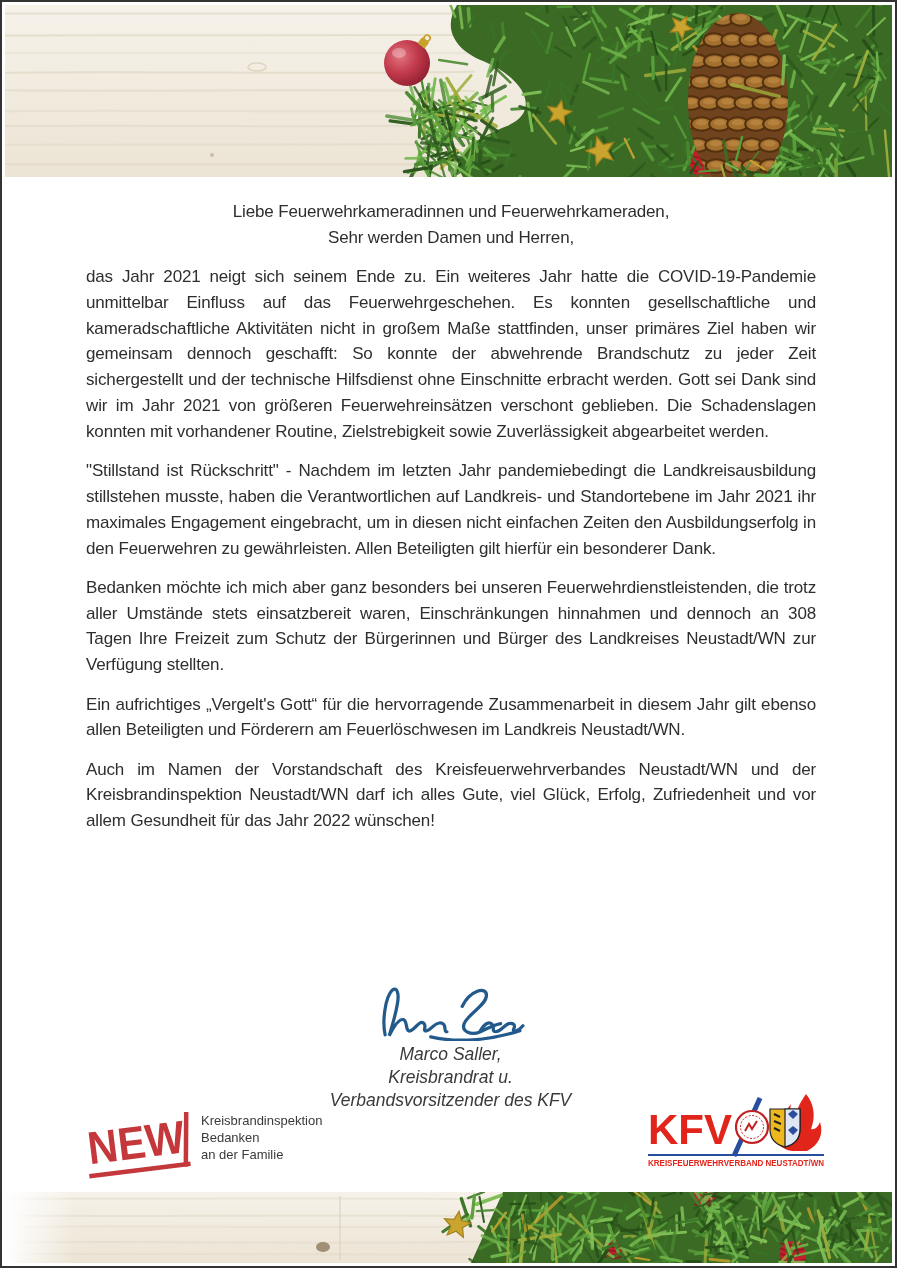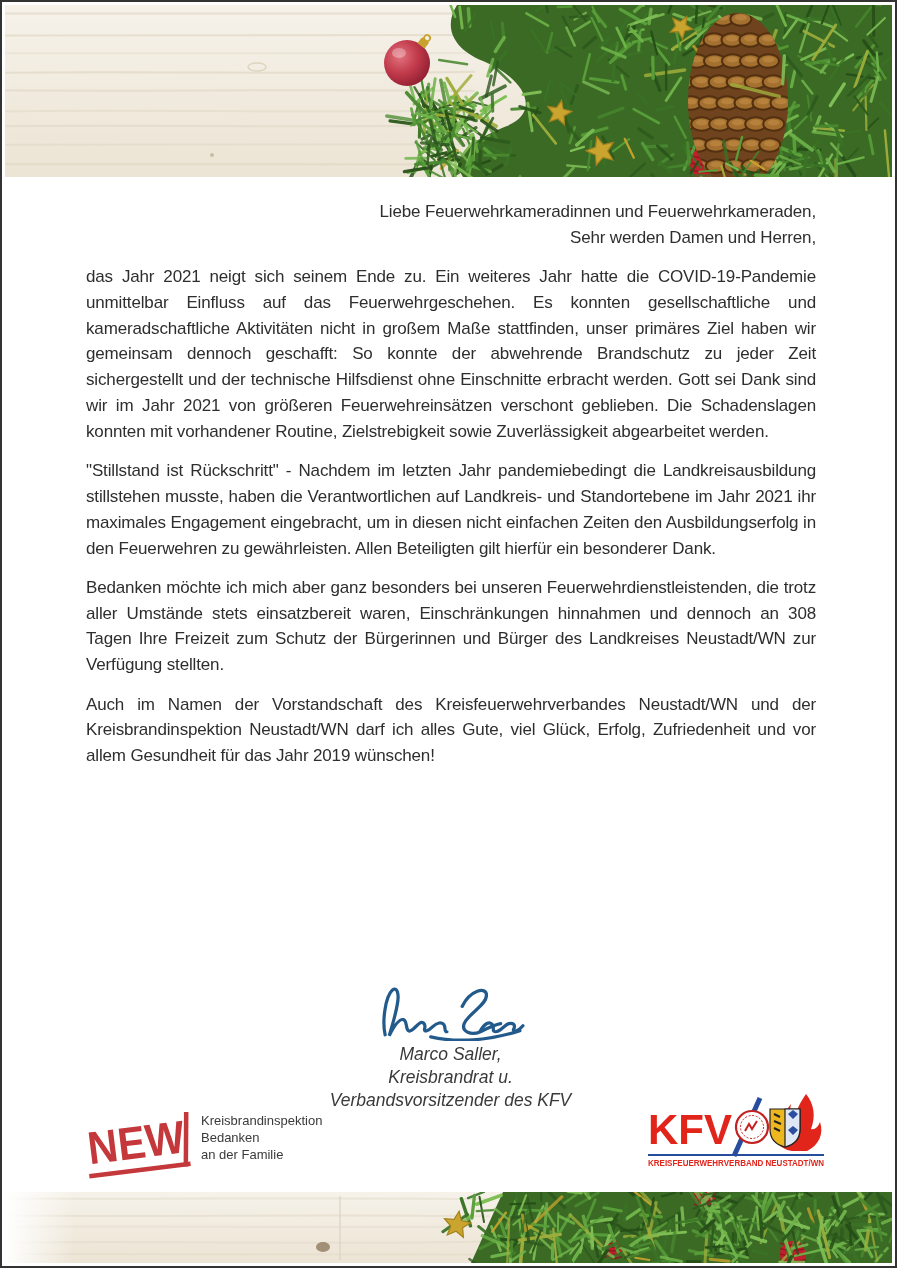--- a/index.html
+++ b/index.html
@@ -10,21 +10,21 @@
   }
   .photo{position:absolute;left:3px;width:887px;display:block;}
   .photo-header{top:3px;height:172px;}
   .photo-footer{bottom:3px;height:71px;}
   .letter{
     position:absolute;left:84px;width:730px;top:197px;
     color:#2e2e2e;font-size:17px;line-height:25.8px;letter-spacing:-0.15px;
     text-align:justify;hyphens:auto;-webkit-hyphens:auto;
   }
   .letter p{margin:0 0 13.5px 0;}
-  .salutation{text-align:right;margin:0 0 13.5px 0;}
+  .salutation{text-align:center;margin:0 0 13.5px 0;}
   .sig-block{position:absolute;left:0;width:897px;top:983px;text-align:center;}
   .sig-script{display:block;margin:0 auto;}
   .sig-lines{
     margin-top:2px;font-style:italic;color:#3a3a3a;
     font-size:17.5px;line-height:23px;
   }
   .new-logo{position:absolute;left:82px;top:1104px;}
   .new-caption{
     position:absolute;left:199px;top:1110px;color:#3a3a3a;
     font-size:13px;line-height:17px;
@@ -676,21 +676,22 @@
   </svg>
 
   <div class="letter">
     <p class="salutation">
       <span>Liebe Feuerwehrkameradinnen und Feuerwehrkameraden,</span><br>
       <span>Sehr werden Damen und Herren,</span>
     </p>
     <p>das Jahr 2021 neigt sich seinem Ende zu. Ein weiteres Jahr hatte die COVID-19-Pandemie unmittelbar Einfluss auf das Feuerwehrgeschehen. Es konnten gesellschaftliche und kameradschaftliche Aktivitäten nicht in großem Maße stattfinden, unser primäres Ziel haben wir gemeinsam dennoch geschafft: So konnte der abwehrende Brandschutz zu jeder Zeit sichergestellt und der technische Hilfsdienst ohne Einschnitte erbracht werden. Gott sei Dank sind wir im Jahr 2021 von größeren Feuerwehreinsätzen verschont geblieben. Die Schadenslagen konnten mit vorhandener Routine, Zielstrebigkeit sowie Zuverlässigkeit abgearbeitet werden.</p>
     <p>"Stillstand ist Rückschritt" - Nachdem im letzten Jahr pandemiebedingt die Landkreisausbildung stillstehen musste, haben die Verantwortlichen auf Landkreis- und Standortebene im Jahr 2021 ihr maximales Engagement eingebracht, um in diesen nicht einfachen Zeiten den Ausbildungserfolg in den Feuerwehren zu gewährleisten. Allen Beteiligten gilt hierfür ein besonderer Dank.</p>
     <p>Bedanken möchte ich mich aber ganz besonders bei unseren Feuerwehrdienstleistenden, die trotz aller Umstände stets einsatzbereit waren, Einschränkungen hinnahmen und dennoch an 308 Tagen Ihre Freizeit zum Schutz der Bürgerinnen und Bürger des Landkreises Neustadt/WN zur Verfügung stellten.</p>
-    <p>Auch im Namen der Vorstandschaft des Kreisfeuerwehrverbandes Neustadt/WN und der Kreisbrandinspektion Neustadt/WN darf ich alles Gute, viel Glück, Erfolg, Zufriedenheit und vor allem Gesundheit für das Jahr 2019 wünschen!</p>
+    <p>Ein aufrichtiges „Vergelt's Gott“ für die hervorragende Zusammenarbeit in diesem Jahr gilt ebenso allen Beteiligten und Förderern am Feuerlöschwesen im Landkreis Neustadt/WN.</p>
+    <p>Auch im Namen der Vorstandschaft des Kreisfeuerwehrverbandes Neustadt/WN und der Kreisbrandinspektion Neustadt/WN darf ich alles Gute, viel Glück, Erfolg, Zufriedenheit und vor allem Gesundheit für das Jahr 2022 wünschen!</p>
   </div>
 
   <div class="sig-block">
     <svg class="sig-script" width="152" height="56" viewBox="0 0 150 55">
       <g fill="none" stroke="#235a8c" stroke-width="3.2" stroke-linecap="round">
         <path d="M 10,49 C 7,36 10,12 17,5 C 22,1 24,9 22,19 C 20,31 16,43 14,50 C 19,40 24,33 28,34 C 32,35 30,43 33,45 C 36,47 41,39 45,37 C 48,36 50,39 49,43 C 48,47 53,45 57,41 C 61,37 66,36 68,39 C 70,42 68,46 71,46"></path>
         <path d="M 86,21 C 94,5 110,1 110,10 C 110,20 92,28 88,38 C 85,46 95,50 104,46 C 112,42 118,39 124,38"></path>
         <path d="M 104,45 C 108,38 113,35 116,39 C 118,42 115,46 119,46 C 124,46 128,39 132,38 C 136,37 139,39 137,43 C 135,47 141,46 146,40"></path>
         <path d="M 55,51 C 80,57 112,55 143,45"></path>
       </g>

